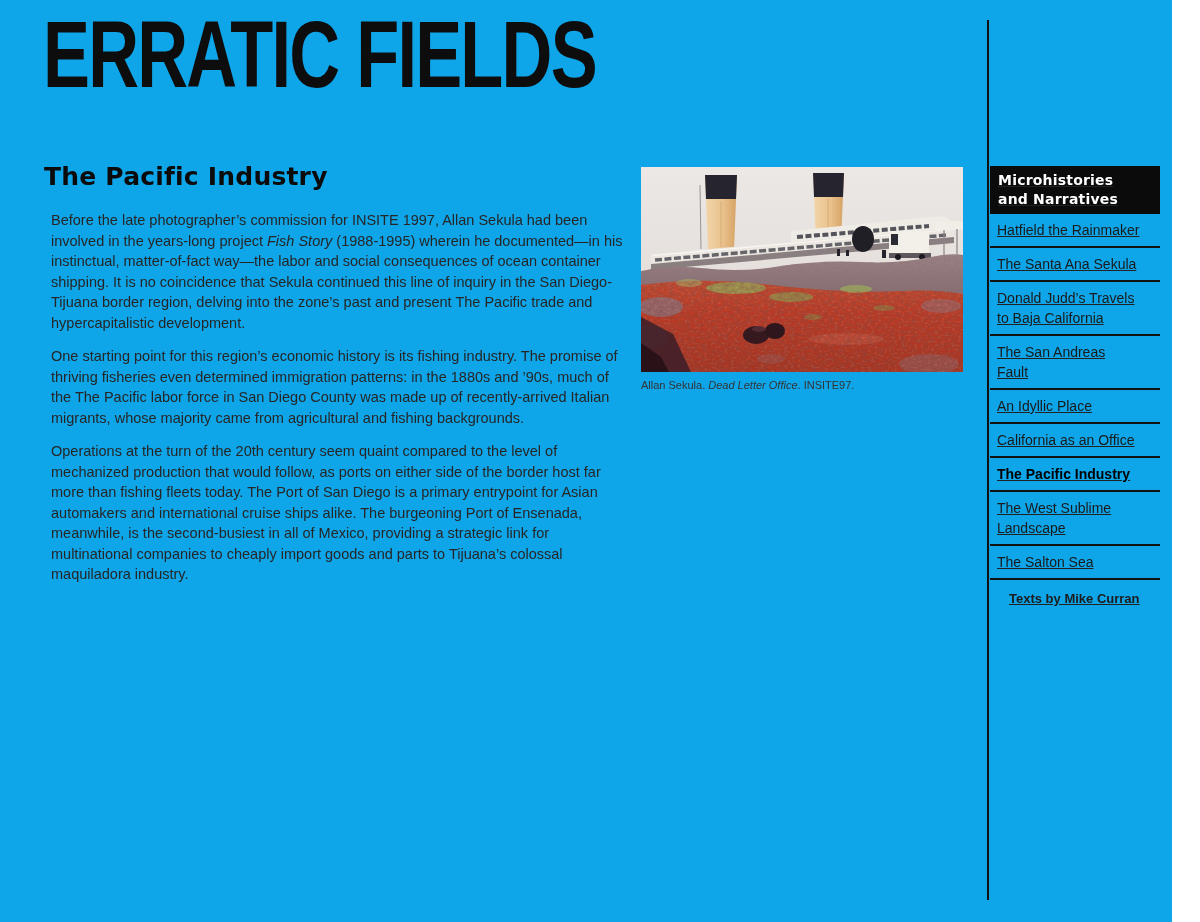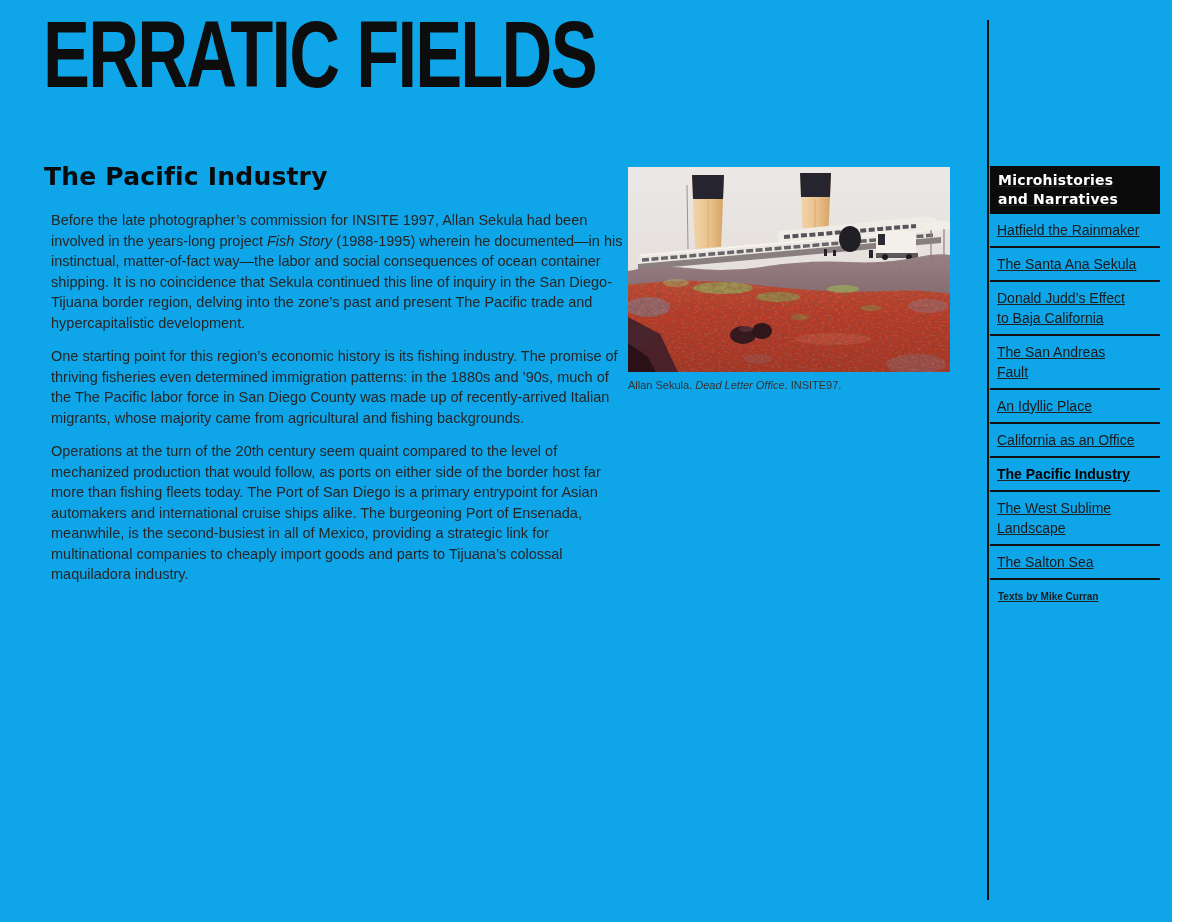--- a/index.html
+++ b/index.html
@@ -30,21 +30,21 @@
     font-size:25px; line-height:28px; font-weight:bold; color:#0b0b0b;
     margin:8px 0 19px 0; letter-spacing:0.2px;
   }
   .body-p {
     font-size:14.5px; line-height:20.5px; color:#262626;
     margin:0 0 13px 7px;
   }
   .body-p em { font-style:italic; }
 
   
-  .figure { position:absolute; left:628px; top:167px; width:322px; }
+  .figure { position:absolute; left:641px; top:167px; width:322px; }
   .figure svg { display:block; width:322px; height:205px; }
   .figure figcaption {
     margin-top:7px; font-size:11px; line-height:13px; color:#333;
   }
   .figure figcaption em { font-style:italic; }
 
   
   .vrule { position:absolute; left:987px; top:20px; width:2px; height:880px; background:#111; }
   .sidebar { position:absolute; left:990px; top:166px; width:170px;text-decoration:underline; }
   .sidebar-title {
@@ -55,22 +55,22 @@
   }
   .sidebar-nav { display:block; }
   .nav-item {
     display:block; text-decoration:none; color:#1a1a1a;
     font-size:14px; line-height:20px; white-space:pre-line;
     padding:6px 2px 6px 7px; border-bottom:2px solid #111;
     cursor:pointer;
   }
   .nav-item.active { font-weight:bold; color:#000; }
   .sidebar-credit {
-    margin-top:11px; padding-left:8px;
-    font-size:10px; font-weight:bold; color:#1c1c1c;
+    margin-top:11px; padding-left:19px;
+    font-size:13px; font-weight:bold; color:#1c1c1c;
   }
 </style>
 </head>
 <body>
 
 <div class="page">
 
   <h1 class="logo">ERRATIC FIELDS</h1>
   <div class="masthead-meta">
   </div>
@@ -193,21 +193,21 @@
     <figcaption><span>Allan Sekula. </span><em>Dead Letter Office</em><span>. INSITE97.</span></figcaption>
   </figure>
 
   <div class="vrule"></div>
   <aside class="sidebar">
     <div class="sidebar-title">Microhistories
 and Narratives</div>
     <nav class="sidebar-nav">
         <a href="#" class="nav-item">Hatfield the Rainmaker</a>
         <a href="#" class="nav-item">The Santa Ana Sekula</a>
-        <a href="#" class="nav-item">Donald Judd’s Effect
+        <a href="#" class="nav-item">Donald Judd’s Travels
 to Baja California</a>
         <a href="#" class="nav-item">The San Andreas
 Fault</a>
         <a href="#" class="nav-item">An Idyllic Place</a>
         <a href="#" class="nav-item">California as an Office</a>
         <a href="#" class="nav-item active">The Pacific Industry</a>
         <a href="#" class="nav-item">The West Sublime
 Landscape</a>
         <a href="#" class="nav-item">The Salton Sea</a>
       </nav>

